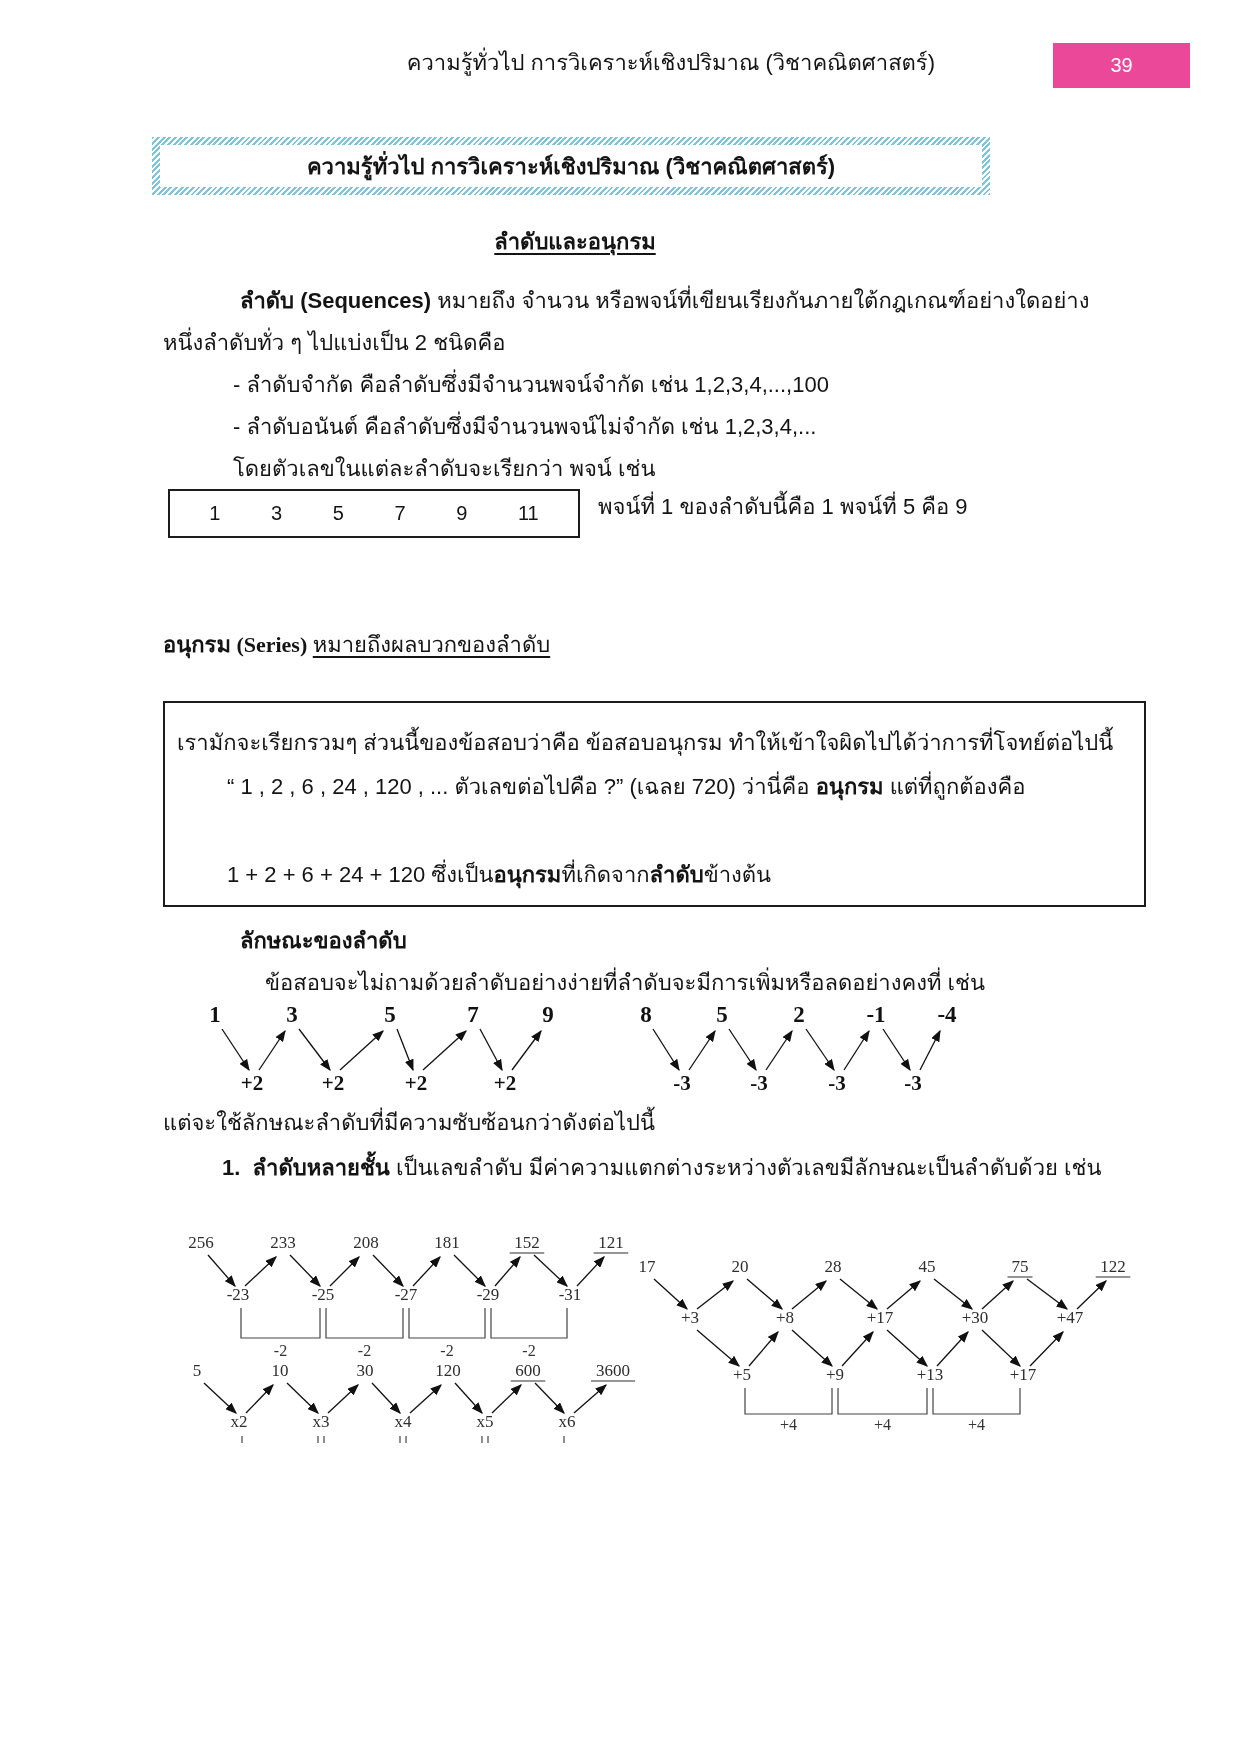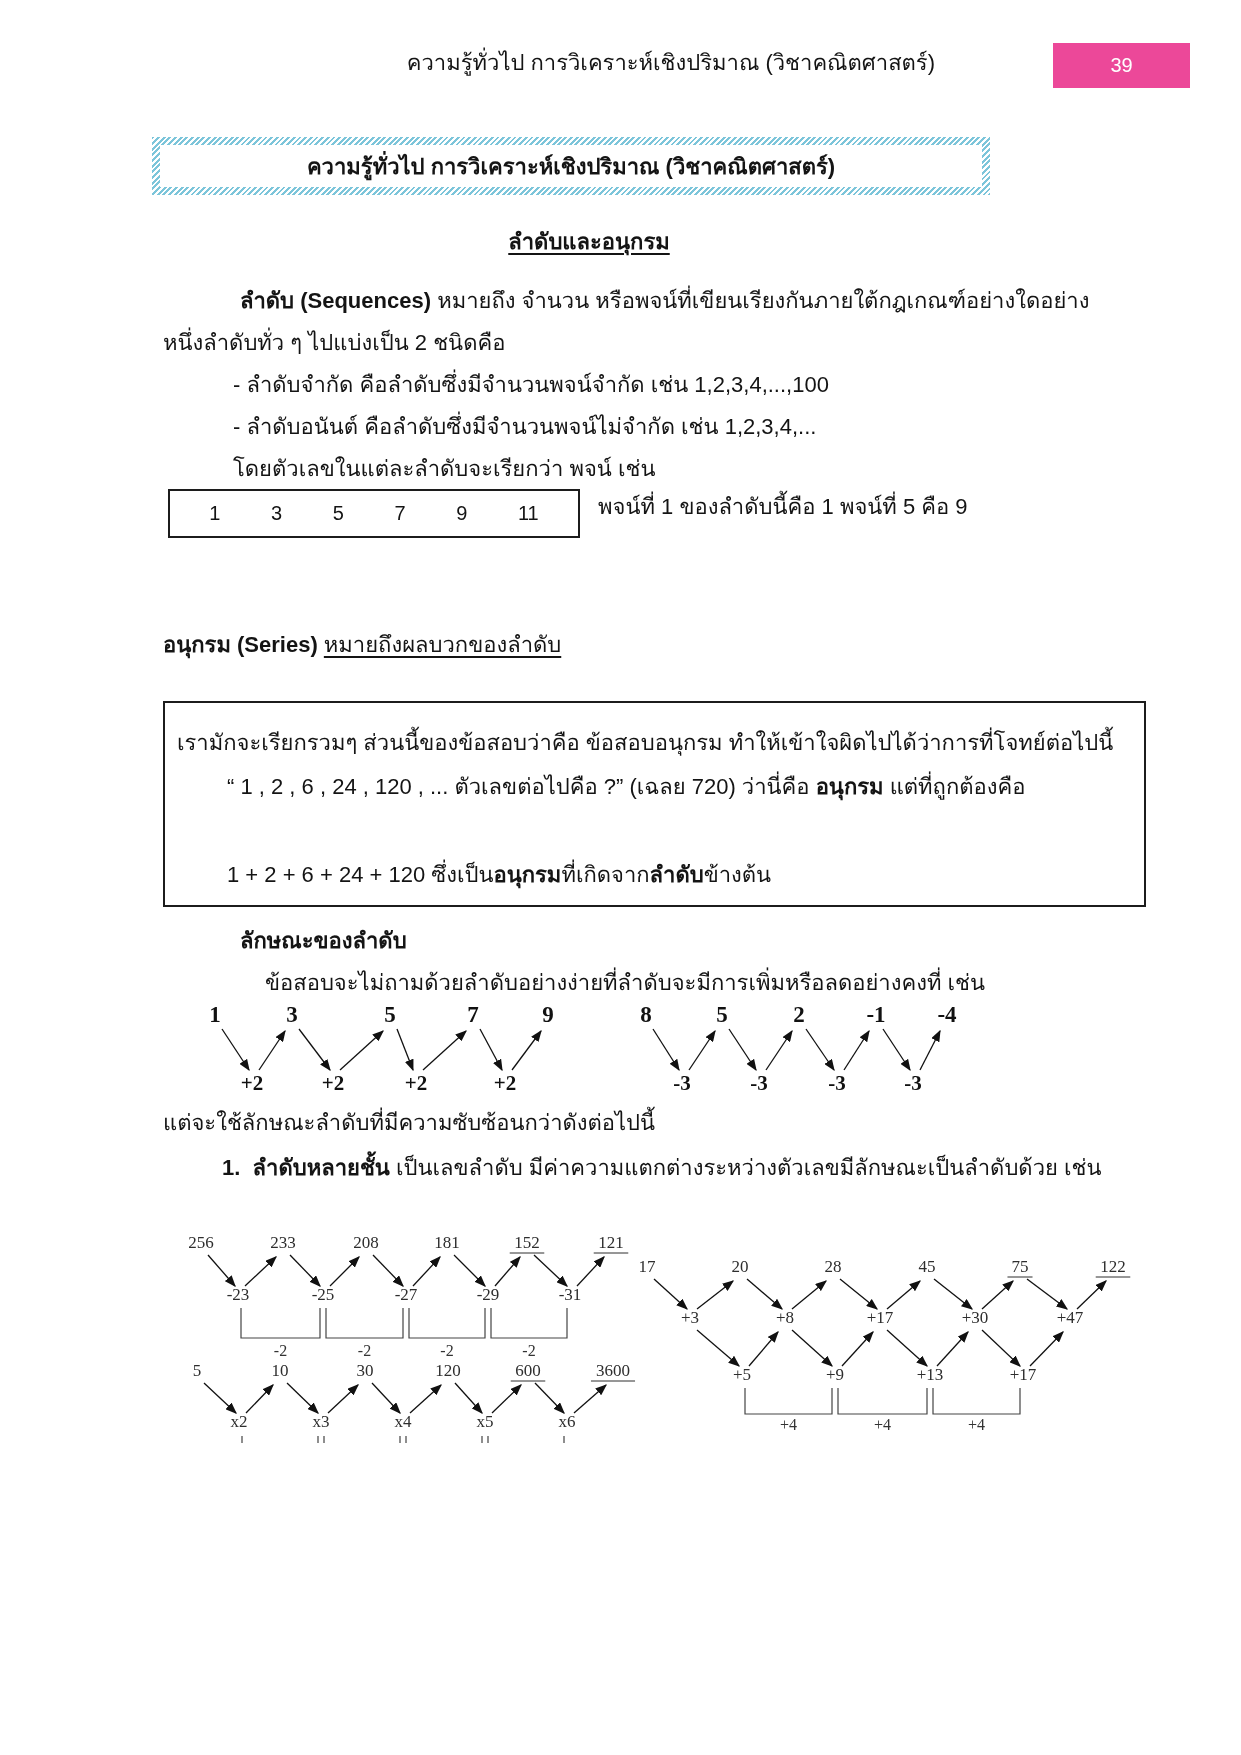--- a/index.html
+++ b/index.html
@@ -12,21 +12,21 @@
   
   .hdr-title{top:45px;left:300px;width:635px;text-align:right;font-size:22px;}
   .page-tab{top:43px;left:1053px;width:137px;height:45px;background:#ec4899;color:#fff;
             display:flex;align-items:center;justify-content:center;font-size:20px;}
   
   .banner{top:137px;left:152px;width:838px;height:58px;
           background:repeating-linear-gradient(135deg,#7cc5da 0,#7cc5da 2px,#ffffff 2px,#ffffff 4px);
           box-sizing:border-box;padding:8px;}
   .banner-inner{background:#fff;width:100%;height:100%;display:flex;align-items:center;
                 justify-content:center;font-size:22px;font-weight:bold;}
-  .sec-head{top:224px;left:164px;width:850px;text-align:center;font-size:22px;}
+  .sec-head{top:224px;left:150px;width:850px;text-align:center;font-size:22px;}
   
   .numbox{top:489px;left:168px;width:412px;height:49px;border:2px solid #1c1c1c;box-sizing:border-box;
           display:flex;align-items:center;justify-content:space-around;font-size:20px;padding:0 14px;}
   .explainbox{top:701px;left:163px;width:983px;height:206px;border:2px solid #1c1c1c;box-sizing:border-box;}
   .explainbox .ln{position:absolute;font-size:22px;white-space:nowrap;}
   
   .blue-rule{top:1640px;left:150px;width:957px;height:9px;background:#4a74c0;
              border-top:2px solid #2e5395;border-bottom:1px solid #2e5395;box-sizing:content-box;}
   .logo-wrap{top:1660px;left:560px;width:220px;height:70px;display:flex;align-items:center;}
   .logo-divider{width:2px;height:50px;background:#9a9a9d;margin:0 10px 0 6px;}
@@ -63,21 +63,21 @@
   <div class="abs numbox" id="seq-box">
       <span>1</span>
       <span>3</span>
       <span>5</span>
       <span>7</span>
       <span>9</span>
       <span>11</span>
     </div>
   <div class="abs t22" style="top:494px;left:598px;">พจน์ที่ 1 ของลำดับนี้คือ 1 พจน์ที่ 5 คือ 9</div>
 
-  <div class="abs t22" style="top:632px;left:163px;">
+  <div class="abs t22" style="top:632px;left:163px;font-family:Liberation Serif, serif;">
     <span class="bold">อนุกรม (Series)</span>
     <span class="ul">หมายถึงผลบวกของลำดับ</span>
   </div>
 
   <div class="abs explainbox">
     <div class="ln" style="top:22px;left:12px;">เรามักจะเรียกรวมๆ ส่วนนี้ของข้อสอบว่าคือ ข้อสอบอนุกรม ทำให้เข้าใจผิดไปได้ว่าการที่โจทย์ต่อไปนี้</div>
     <div class="ln" style="top:66px;left:62px;">
       <span>“ 1 , 2 , 6 , 24 , 120 , ... ตัวเลขต่อไปคือ ?” (เฉลย 720)  ว่านี่คือ </span><span class="bold">อนุกรม</span><span> แต่ที่ถูกต้องคือ</span>
     </div>
     <div class="ln" style="top:154px;left:62px;">

